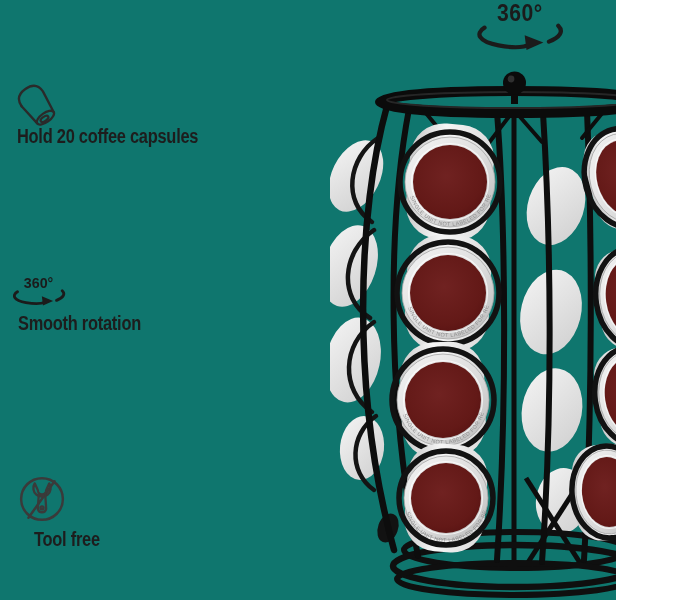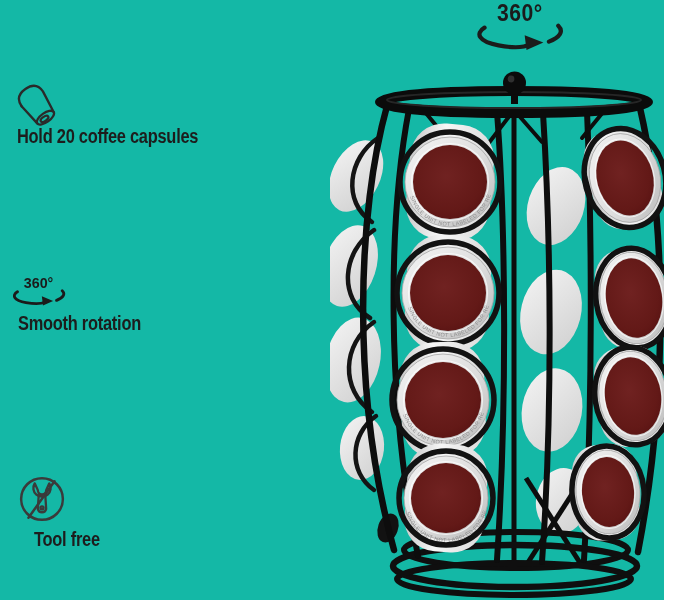--- a/index.html
+++ b/index.html
@@ -1,17 +1,17 @@
 <!DOCTYPE html>
 <html><head>
 <meta charset="utf-8">
 <style>
   html,body{margin:0;padding:0;}
   body{font-family:"Liberation Sans", sans-serif; background:#ffffff;}
-  .canvas{position:relative;width:664px;height:600px;background:#14b8a6;overflow:hidden;}
+  .canvas{position:relative;width:616px;height:600px;background:#0f766e;overflow:hidden;}
 
   
   .top360{position:absolute;left:462px;top:0px;width:116px;text-align:center;}
   .top360 .lbl{display:inline-block;font-size:23px;font-weight:bold;color:#1b1b1b;
                letter-spacing:0.5px;transform:scaleX(0.92);transform-origin:center;}
   .top360 svg{display:block;margin:-4px auto 0 auto;}
 
   
   .feat-label{position:absolute;font-size:20px;font-weight:bold;color:#1d1d1d;
               letter-spacing:-0.3px;white-space:nowrap;transform:scaleX(0.82);

